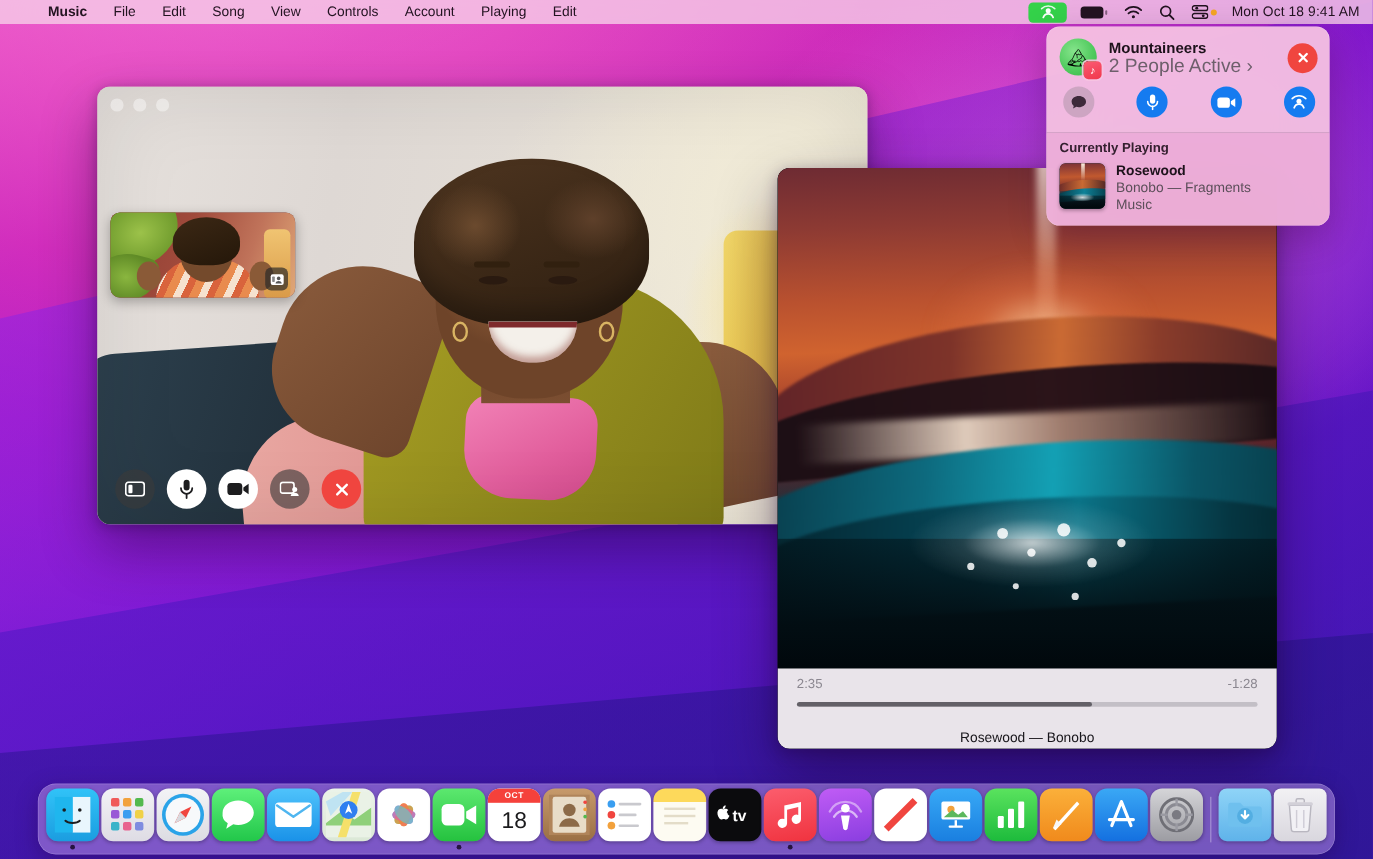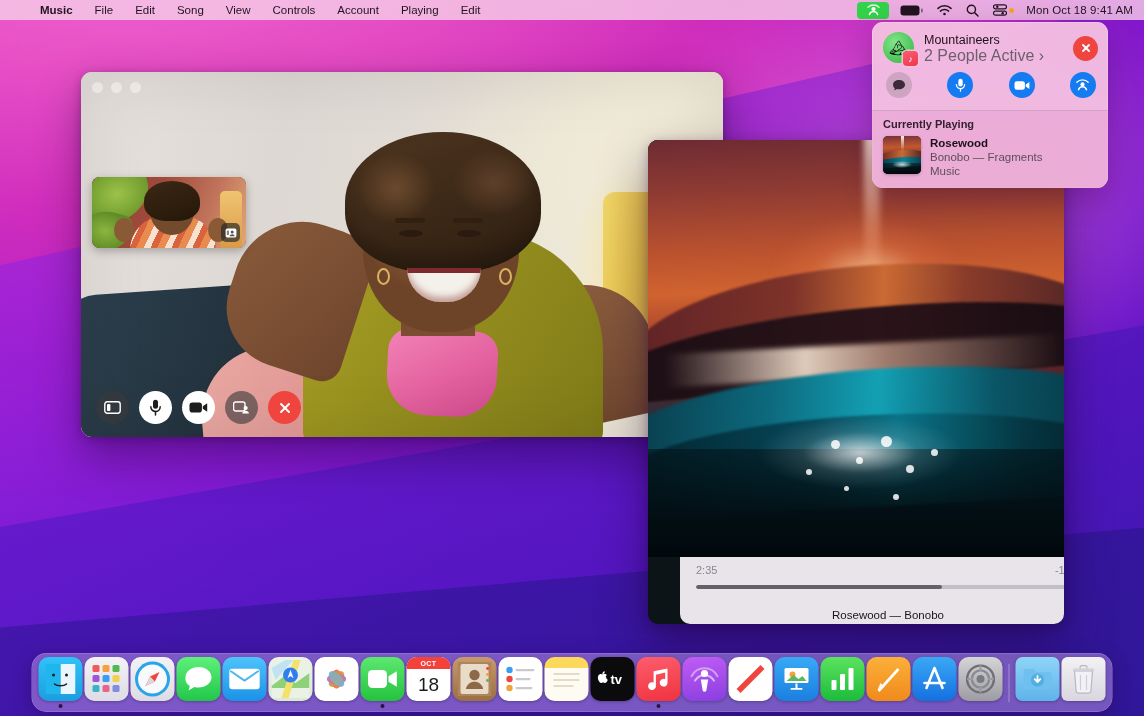--- a/index.html
+++ b/index.html
@@ -259,21 +259,21 @@
   }
   .art-foam {
     position:absolute; left:26%; top:66%; width:50%; height:18%;
     background:radial-gradient(closest-side, rgba(255,255,255,.75), rgba(255,255,255,.12) 55%, rgba(255,255,255,0));
     filter:blur(1.5px);
   }
   .bub { position:absolute; border-radius:50%; background:rgba(255,255,255,.85); }
 
   .mw-bar {
     position:absolute; left:0; bottom:0; width:416px; height:67px;
-    background:#e9e4ea; border-radius:0 0 10px 10px;margin-left:32px;
+    background:#e9e4ea; border-radius:0 0 10px 10px;
   }
   .mw-times {
     position:absolute; left:16px; right:16px; top:7px;
     display:flex; justify-content:space-between;
     font-size:11px; color:#8b8790;
   }
   .mw-track {
     position:absolute; left:16px; right:16px; top:28px; height:3.5px;
     border-radius:2px; background:#c3bfc6; overflow:hidden;
   }
@@ -303,21 +303,21 @@
     background:radial-gradient(circle at 38% 34%, #85e48b, #4ec95c 60%, #37b249);
     display:flex; align-items:center; justify-content:center; font-size:15px;
   }
   .pv-avatar .badge {
     position:absolute; right:-4px; bottom:-3px; width:15px; height:15px; border-radius:4px;
     background:linear-gradient(160deg,#fb5c74,#f0374b);
     display:flex; align-items:center; justify-content:center;
     color:#fff; font-size:9px; box-shadow:0 0 0 1.5px rgba(246,196,226,.9);
   }
   .pv-titles { margin-left:10px; flex:1 1 auto; min-width:0; }
-  .pv-title { font-size:12.5px; font-weight:normal; color:#1d121b; line-height:15px; }
+  .pv-title { font-size:12.5px; font-weight:bold; color:#1d121b; line-height:15px; }
   .pv-sub { font-size:16px; color:#6d5f6b; line-height:15px; }
   .pv-close {
     width:25px; height:25px; border-radius:50%; background:#f0453f; flex:0 0 auto;
     display:flex; align-items:center; justify-content:center; border:none; cursor:pointer;
     margin-top:1px;
   }
   .pv-actions { display:flex; align-items:center; padding:9px 12px 0 14px; gap:0; justify-content:space-between; }
   .pv-abtn {
     width:26px; height:26px; border-radius:50%;
     display:flex; align-items:center; justify-content:center; border:none; cursor:pointer;

